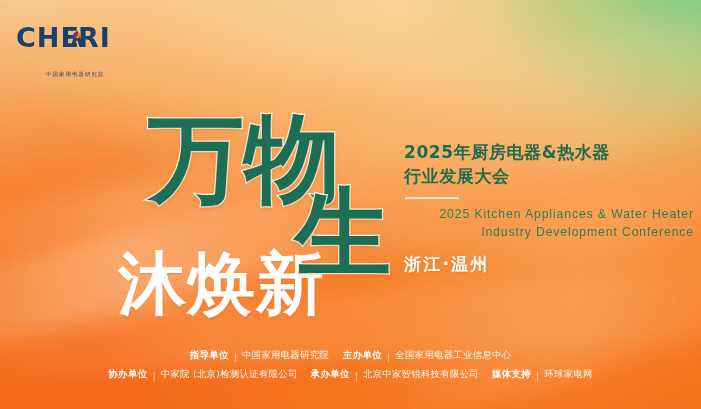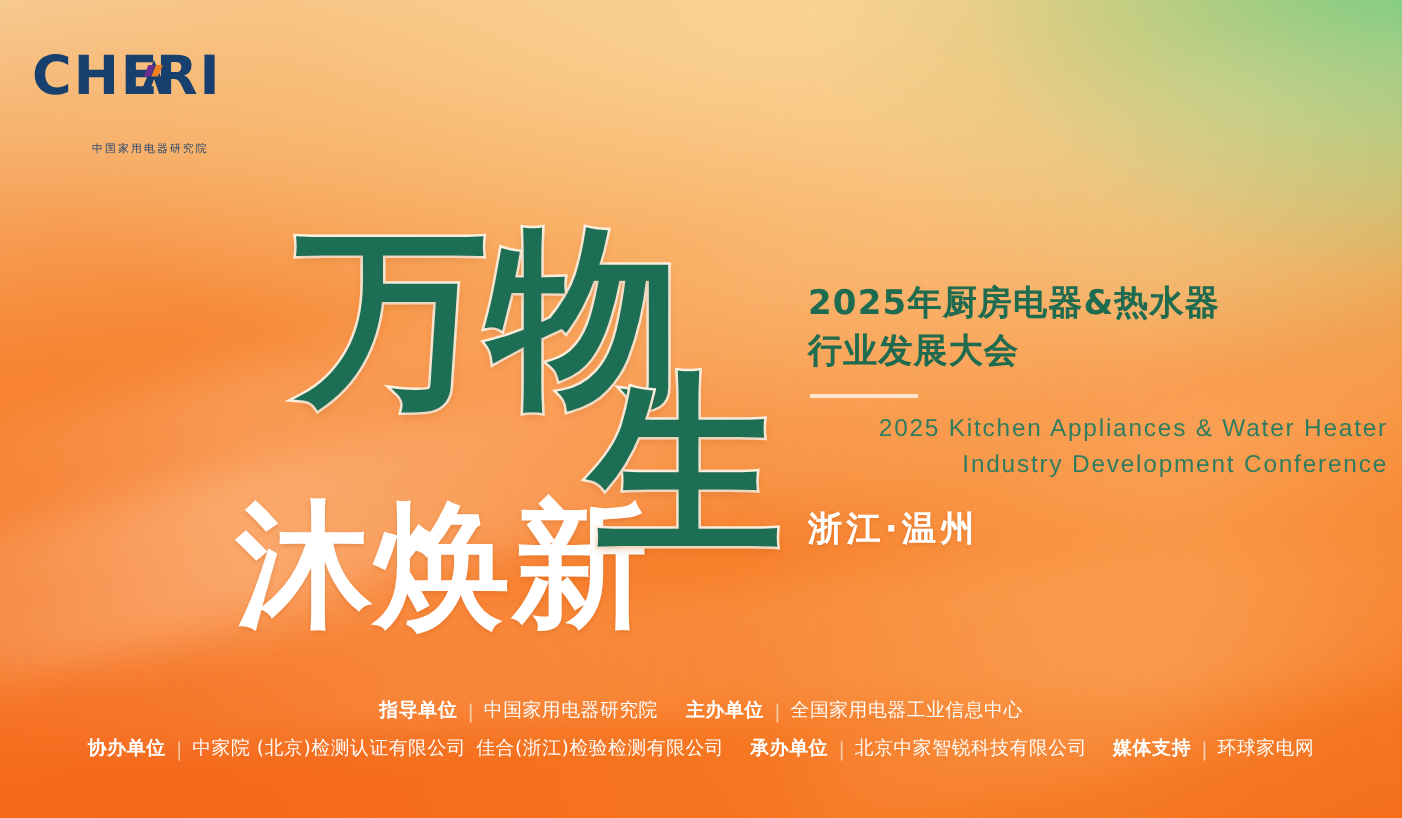--- a/index.html
+++ b/index.html
@@ -184,21 +184,20 @@
         <span class="f-sep">|</span>
         <span class="f-val">全国家用电器工业信息中心</span>
       </span>
     </div>
 
     <div class="f-row f-row-2">
       <span class="f-grp">
         <span class="f-key">协办单位</span>
         <span class="f-sep">|</span>
         <span class="f-val">中家院 (北京)检测认证有限公司</span>
-        <span class="f-val2">佳合(浙江)检验检测有限公司</span>
       </span>
       <span class="f-grp">
         <span class="f-key">承办单位</span>
         <span class="f-sep">|</span>
         <span class="f-val">北京中家智锐科技有限公司</span>
       </span>
       <span class="f-grp">
         <span class="f-key">媒体支持</span>
         <span class="f-sep">|</span>
         <span class="f-val">环球家电网</span>

